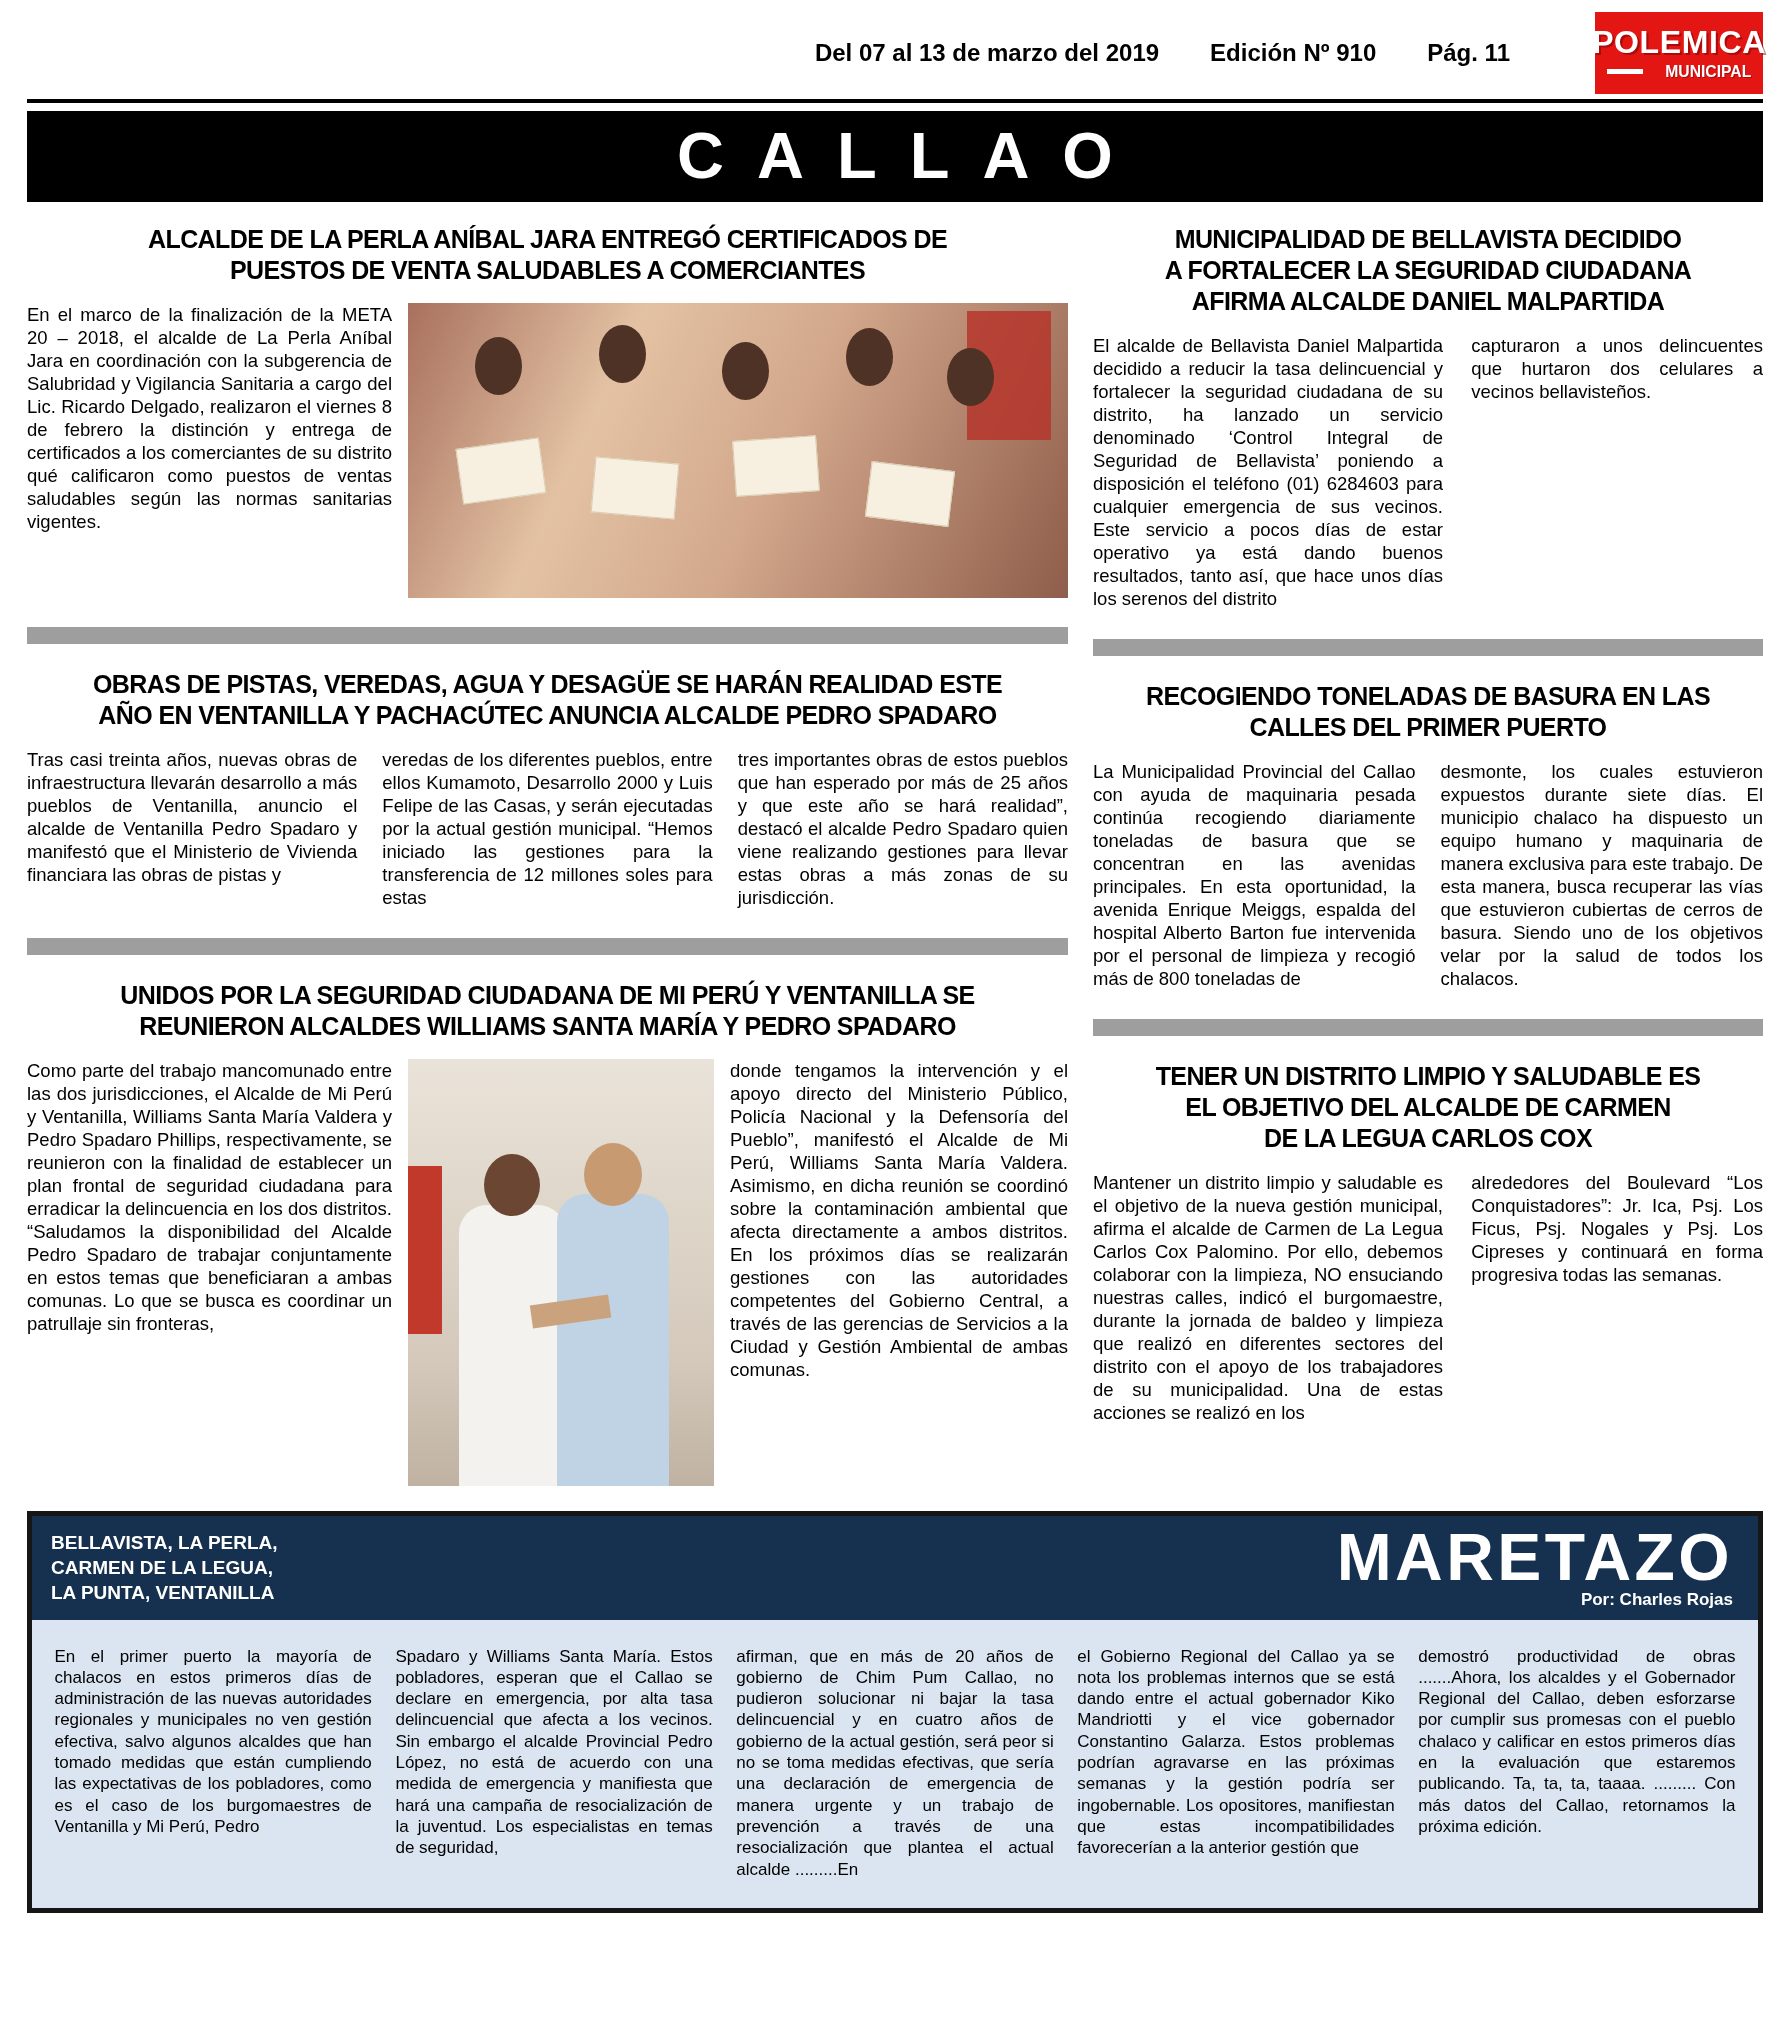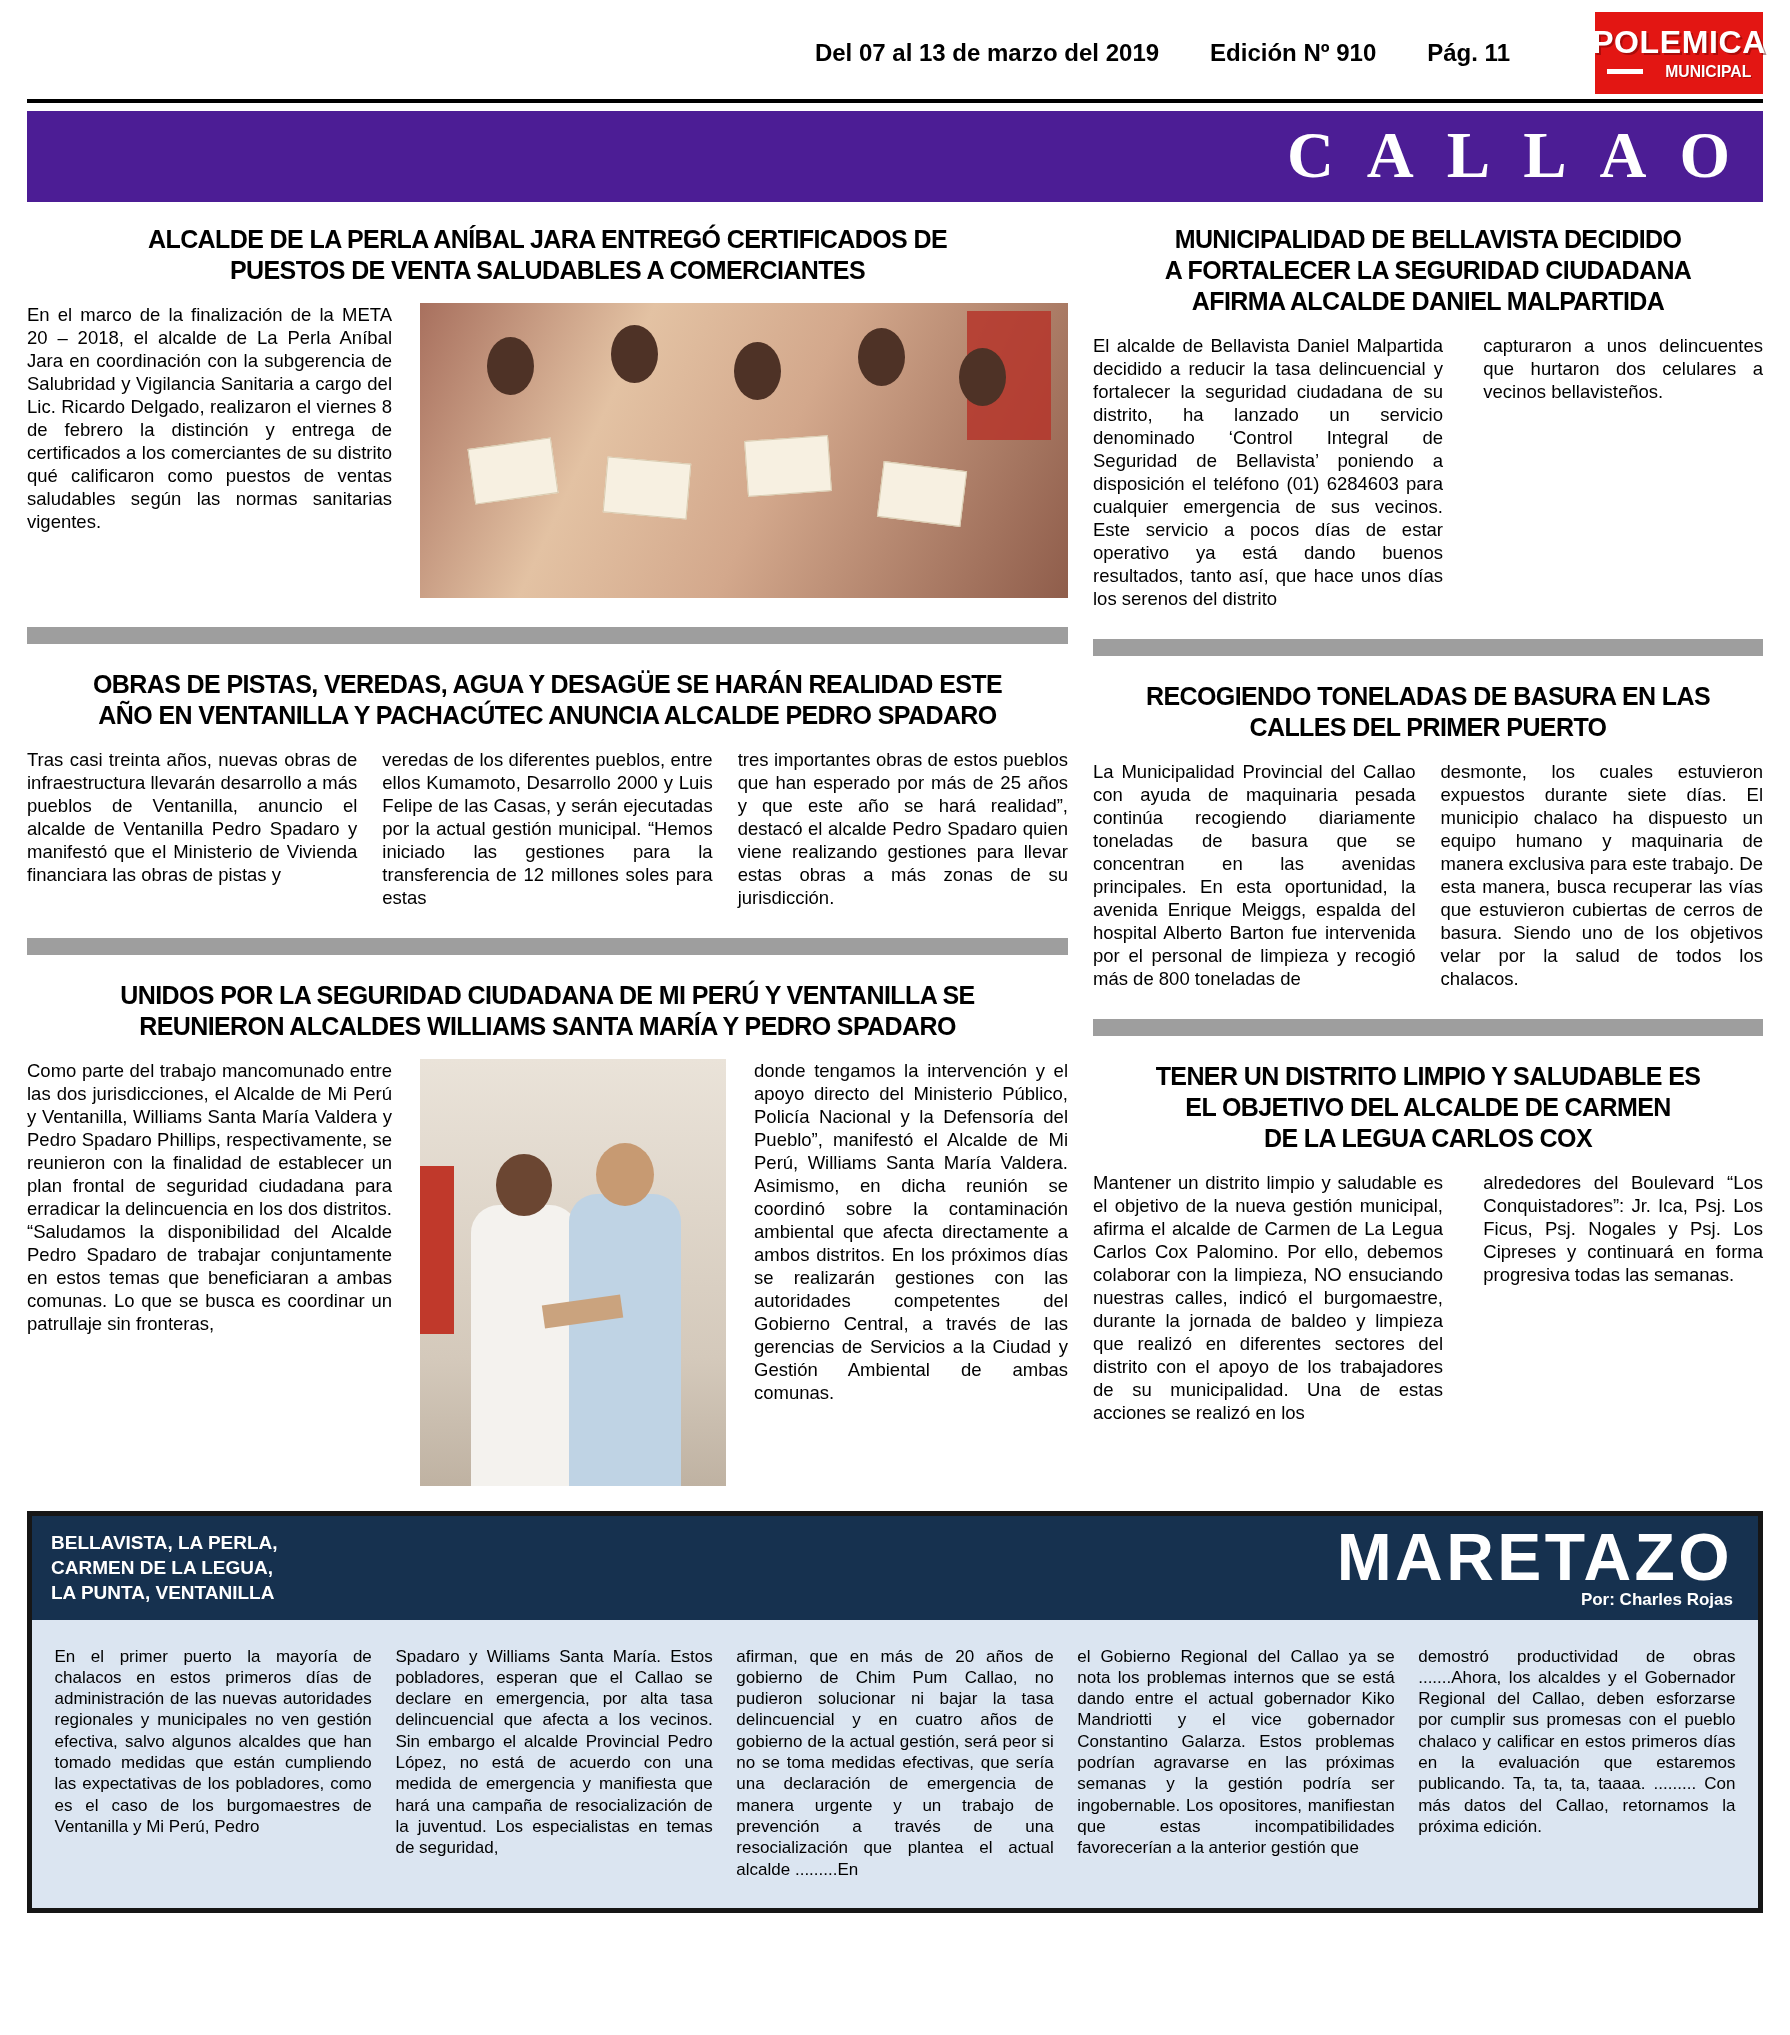--- a/index.html
+++ b/index.html
@@ -23,37 +23,37 @@
   .logo-title {
     font-size:32px; font-weight:bold; letter-spacing:0.6px; line-height:1;
     text-shadow:2.2px 2.2px 0 rgba(100,0,0,.45);
   }
   .logo-sub-row { display:flex; align-items:center; gap:22px; width:86%; margin-top:4.5px; }
   .logo-bar { flex:1; height:5.6px; background:#fff; }
   .logo-subtitle { font-size:15.7px; font-weight:bold; text-shadow:1.1px 1.1px 0 rgba(100,0,0,.45); }
   .rule { height:3.9px; background:#000; margin:0 27px; }
   
   .banner {
-    margin:7.9px 27px 0 27px; background:#4c1d95; color:#fff;
-    text-align:right; font-weight:bold; font-size:65px; line-height:1;
-    letter-spacing:33px; text-indent:33px; padding:12.3px 0 14.6px 0;font-family:Liberation Serif, serif;
+    margin:7.9px 27px 0 27px; background:#000000; color:#fff;
+    text-align:center; font-weight:bold; font-size:65px; line-height:1;
+    letter-spacing:33px; text-indent:33px; padding:12.3px 0 14.6px 0;
   }
   
   .main {
     display:grid; grid-template-columns:1041px 670px; column-gap:25px;
     padding:21.3px 27px 0 27px;
   }
   .headline {
     font-weight:bold; text-align:center; font-size:25px; line-height:31px;
     letter-spacing:-0.6px; margin:0 0 17px 0;
   }
   .headline span { display:block; }
   .bodytext { font-size:18.5px; line-height:23px; text-align:justify; }
   .divider { height:17px; background:#9e9e9e; margin:29px 0 25px 0; }
-  .row { display:flex; gap:28px; }
+  .row { display:flex; gap:16px; }
   .art1-text { width:365px; flex:none; }
   .art3-left { width:365px; flex:none; }
   .art3-right { flex:1; }
   .art4-text { width:350px; flex:none; }
   .photocol { flex:1; display:flex; gap:12.3px; }
   .cols3 { display:flex; gap:25px; }
   .cols3 > div { flex:1; }
   .cols2 { display:flex; gap:25px; }
   .cols2 > div { flex:1; }
   

